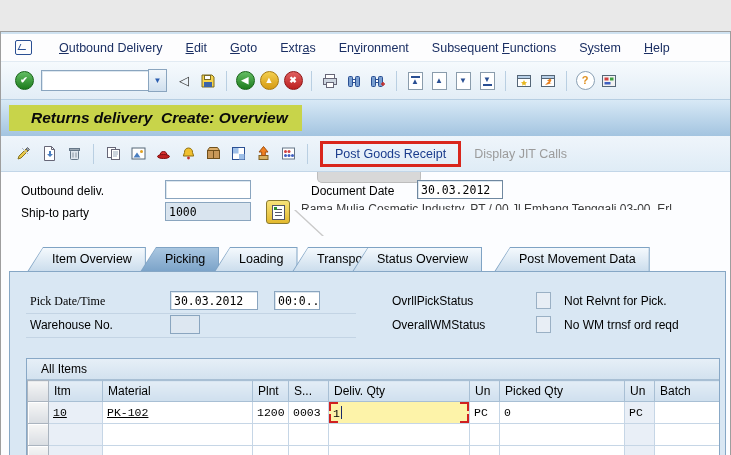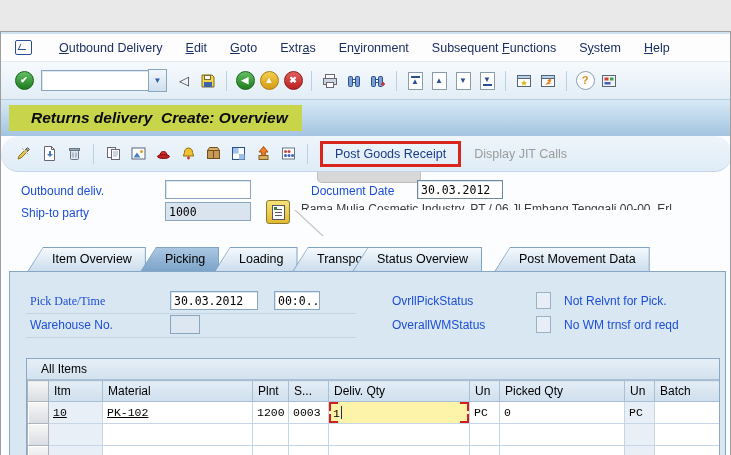--- a/index.html
+++ b/index.html
@@ -38,26 +38,26 @@
   .pg .bar{width:9px;height:2px;background:#2a4f93;}
   
   #titlebar{position:absolute;left:0;top:68px;width:731px;height:36px;
     background:linear-gradient(#d8e9f6,#a3c4e0);display:flex;align-items:center;}
   #title-hl{background:#c8d44a;height:26px;display:flex;align-items:center;margin-left:8px;
     padding:0 14px 0 22px;min-width:230px;}
   #title-text{font-size:15.5px;font-weight:bold;font-style:italic;white-space:pre;color:#0a0a0a;}
   
   #appbar{position:absolute;left:0;top:104px;width:731px;height:36px;
     background:linear-gradient(#eff5fb,#dfecf6);border-bottom:1px solid #c2d6e8;
-    display:flex;align-items:center;padding-left:12px;box-sizing:border-box;gap:3px;border-radius:18px;}
+    display:flex;align-items:center;padding-left:12px;box-sizing:border-box;gap:3px;}
   #pgr-btn{border:3px solid #d9261c;color:#1a3c8c;font-size:12.5px;padding:3px 12px;margin-left:4px;
     background:transparent;white-space:nowrap;cursor:pointer;font-family:"Liberation Sans",sans-serif;}
   #djc-btn{color:#9b9b9b;font-size:12.5px;padding:3px 10px;background:transparent;border:none;white-space:nowrap;}
   
-  .lbl{position:absolute;font-size:12px;color:#1d4ed8;white-space:nowrap;}
+  .lbl{position:absolute;font-size:12px;color:#000000;white-space:nowrap;}
   .fld{position:absolute;height:19px;border:1px solid #8aa5bf;background:#fff;
     box-shadow:inset 1px 1px 0 #dce6ee;font-family:"DejaVu Sans Mono",monospace;font-size:11.5px;
     line-height:19px;padding:0 3px;box-sizing:border-box;white-space:nowrap;overflow:hidden;}
   .fld.ro{background:#d9e4ef;}
   #gray-remnant{position:absolute;left:316px;top:140px;width:104px;height:11px;background:#d8d8d8;
     border:1px solid #bdbdbd;border-top:none;border-radius:0 0 5px 5px;box-sizing:border-box;}
   #texts-btn{position:absolute;left:265px;top:168px;width:22px;height:22px;
     background:linear-gradient(#f7e27a,#e3b92e);border:1px solid #8a7a30;border-radius:3px;
     display:flex;align-items:center;justify-content:center;}
   #texts-btn .doc{width:11px;height:13px;background:#fff;border:1px solid #556;position:relative;}
@@ -308,21 +308,21 @@
   <div id="gray-remnant"></div>
   <span class="lbl" style="left:20px;top:152px;">Outbound deliv.</span>
   <div class="fld" style="left:164px;top:148px;width:86px;"></div>
   <span class="lbl" style="left:310px;top:152px;">Document Date</span>
   <div class="fld" style="left:416px;top:148px;width:86px;border-color:#6f88a0;">30.03.2012</div>
   <span class="lbl" style="left:20px;top:174px;">Ship-to party</span>
   <div class="fld ro" style="left:164px;top:170px;width:86px;">1000</div>
   <span id="texts-btn">
       <span class="doc"></span>
     </span>
-  <div id="addr-strip"><span>Rama Mulia Cosmetic Industry, PT / 06 Jl Embang Tenggali 00-00, Erl</span></div>
+  <div id="addr-strip"><span>Rama Mulia Cosmetic Industry, PT / 00 Jl Embang Tenggali 03-00, Erl</span></div>
   <div id="addr-wedge-shadow"></div>
   <div id="addr-wedge"></div>
 
   <div id="tabstrip">
     <div class="tab" style="left:18px;">
         <div class="tab-in">Item Overview</div>
       </div>
     <div class="tab active" style="left:131px;">
         <div class="tab-in">Picking</div>
       </div>

